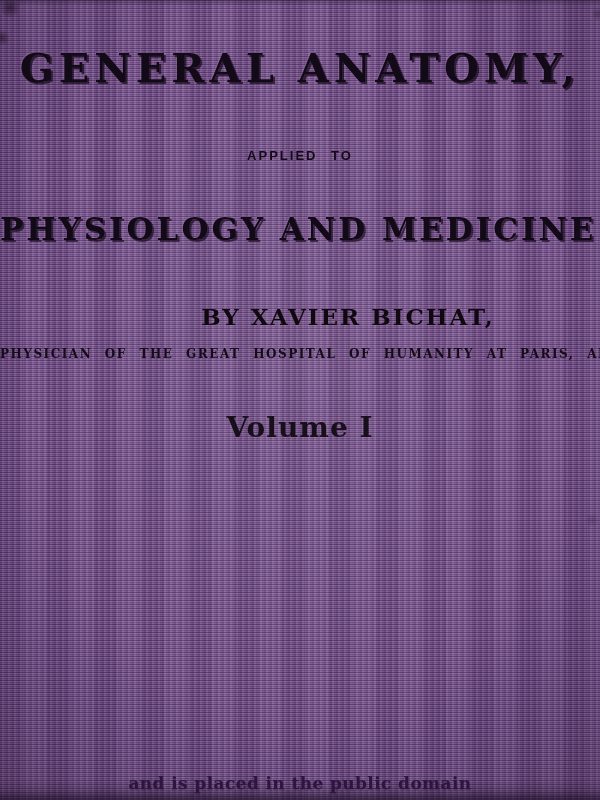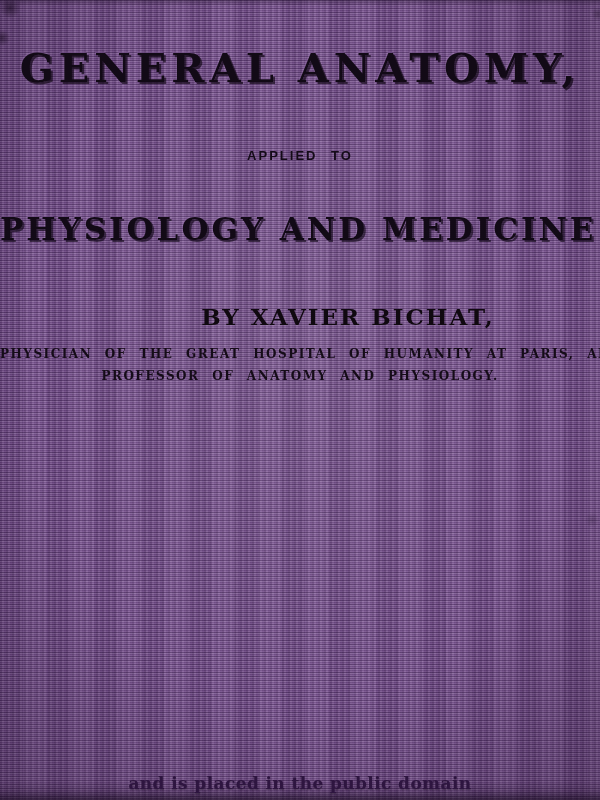--- a/index.html
+++ b/index.html
@@ -123,18 +123,18 @@
   <div class="textline title">GENERAL ANATOMY,</div>
 
   <div class="textline applied-to">APPLIED TO</div>
 
   <div class="textline subtitle">PHYSIOLOGY AND MEDICINE ;</div>
 
   <div class="textline byline">BY XAVIER BICHAT,</div>
 
   <div class="textline credential credential-1">PHYSICIAN OF THE GREAT HOSPITAL OF HUMANITY AT PARIS, AND</div>
 
-  <div class="textline credential credential-2">PROFESSOR OF ANATOMY AND PHYSIOLOGY.</div>
 
+  <div class="textline volume">Volume I</div>
 
 
   <div class="textline footer-line footer-2">and is placed in the public domain</div>
 </div>
 
 </body></html>

